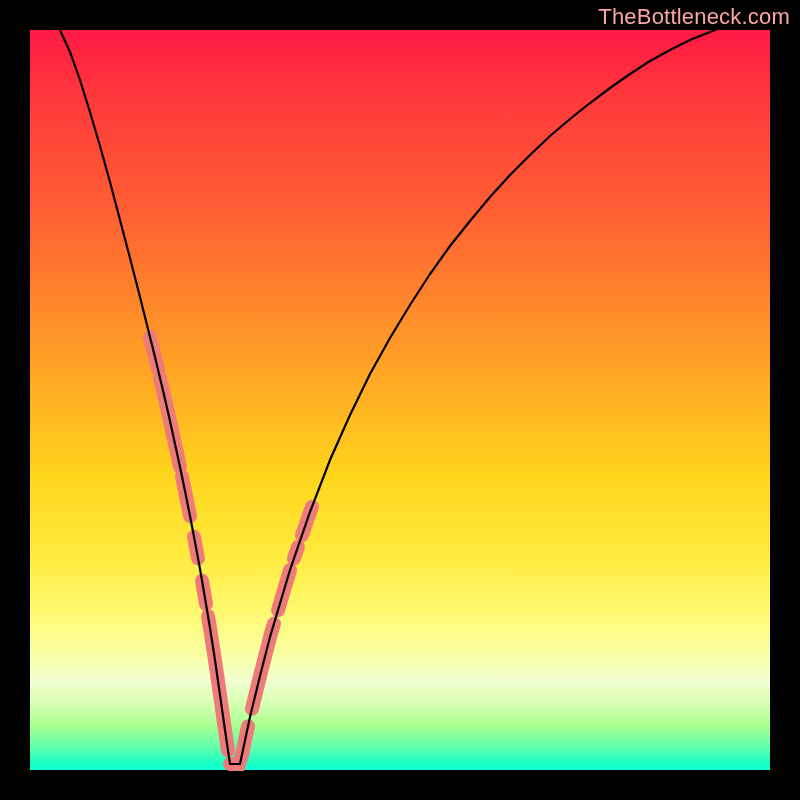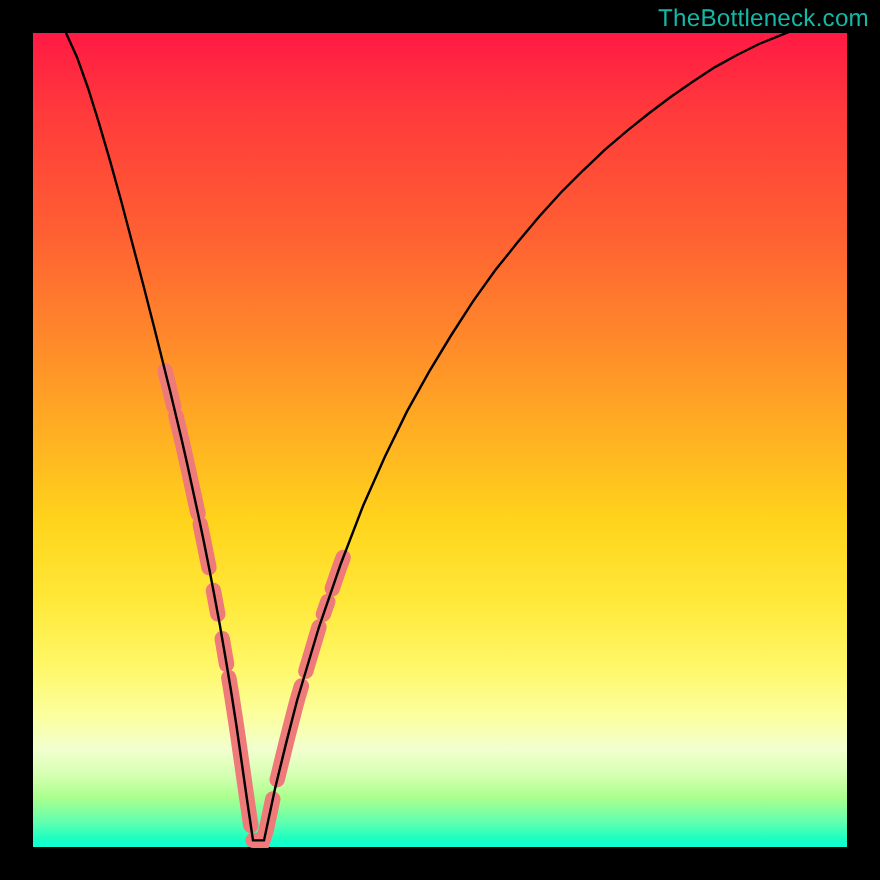--- a/index.html
+++ b/index.html
@@ -42,21 +42,21 @@
       #aaff8e 94%,
       #5fffb0 97%,
       #1affc2 99%,
       #0fffd6 100%
     );
   }
   .watermark {
     position: absolute;
     top: 4px;
     right: 10px;
-    color: #14b8a6;
+    color: #fca5a5;
     font-size: 22px;
     letter-spacing: 0.2px;
     font-weight: 500;
     user-select: none;
   }
   svg.curve-layer {
     position: absolute;
     left: 0;
     top: 0;
     width: 740px;

